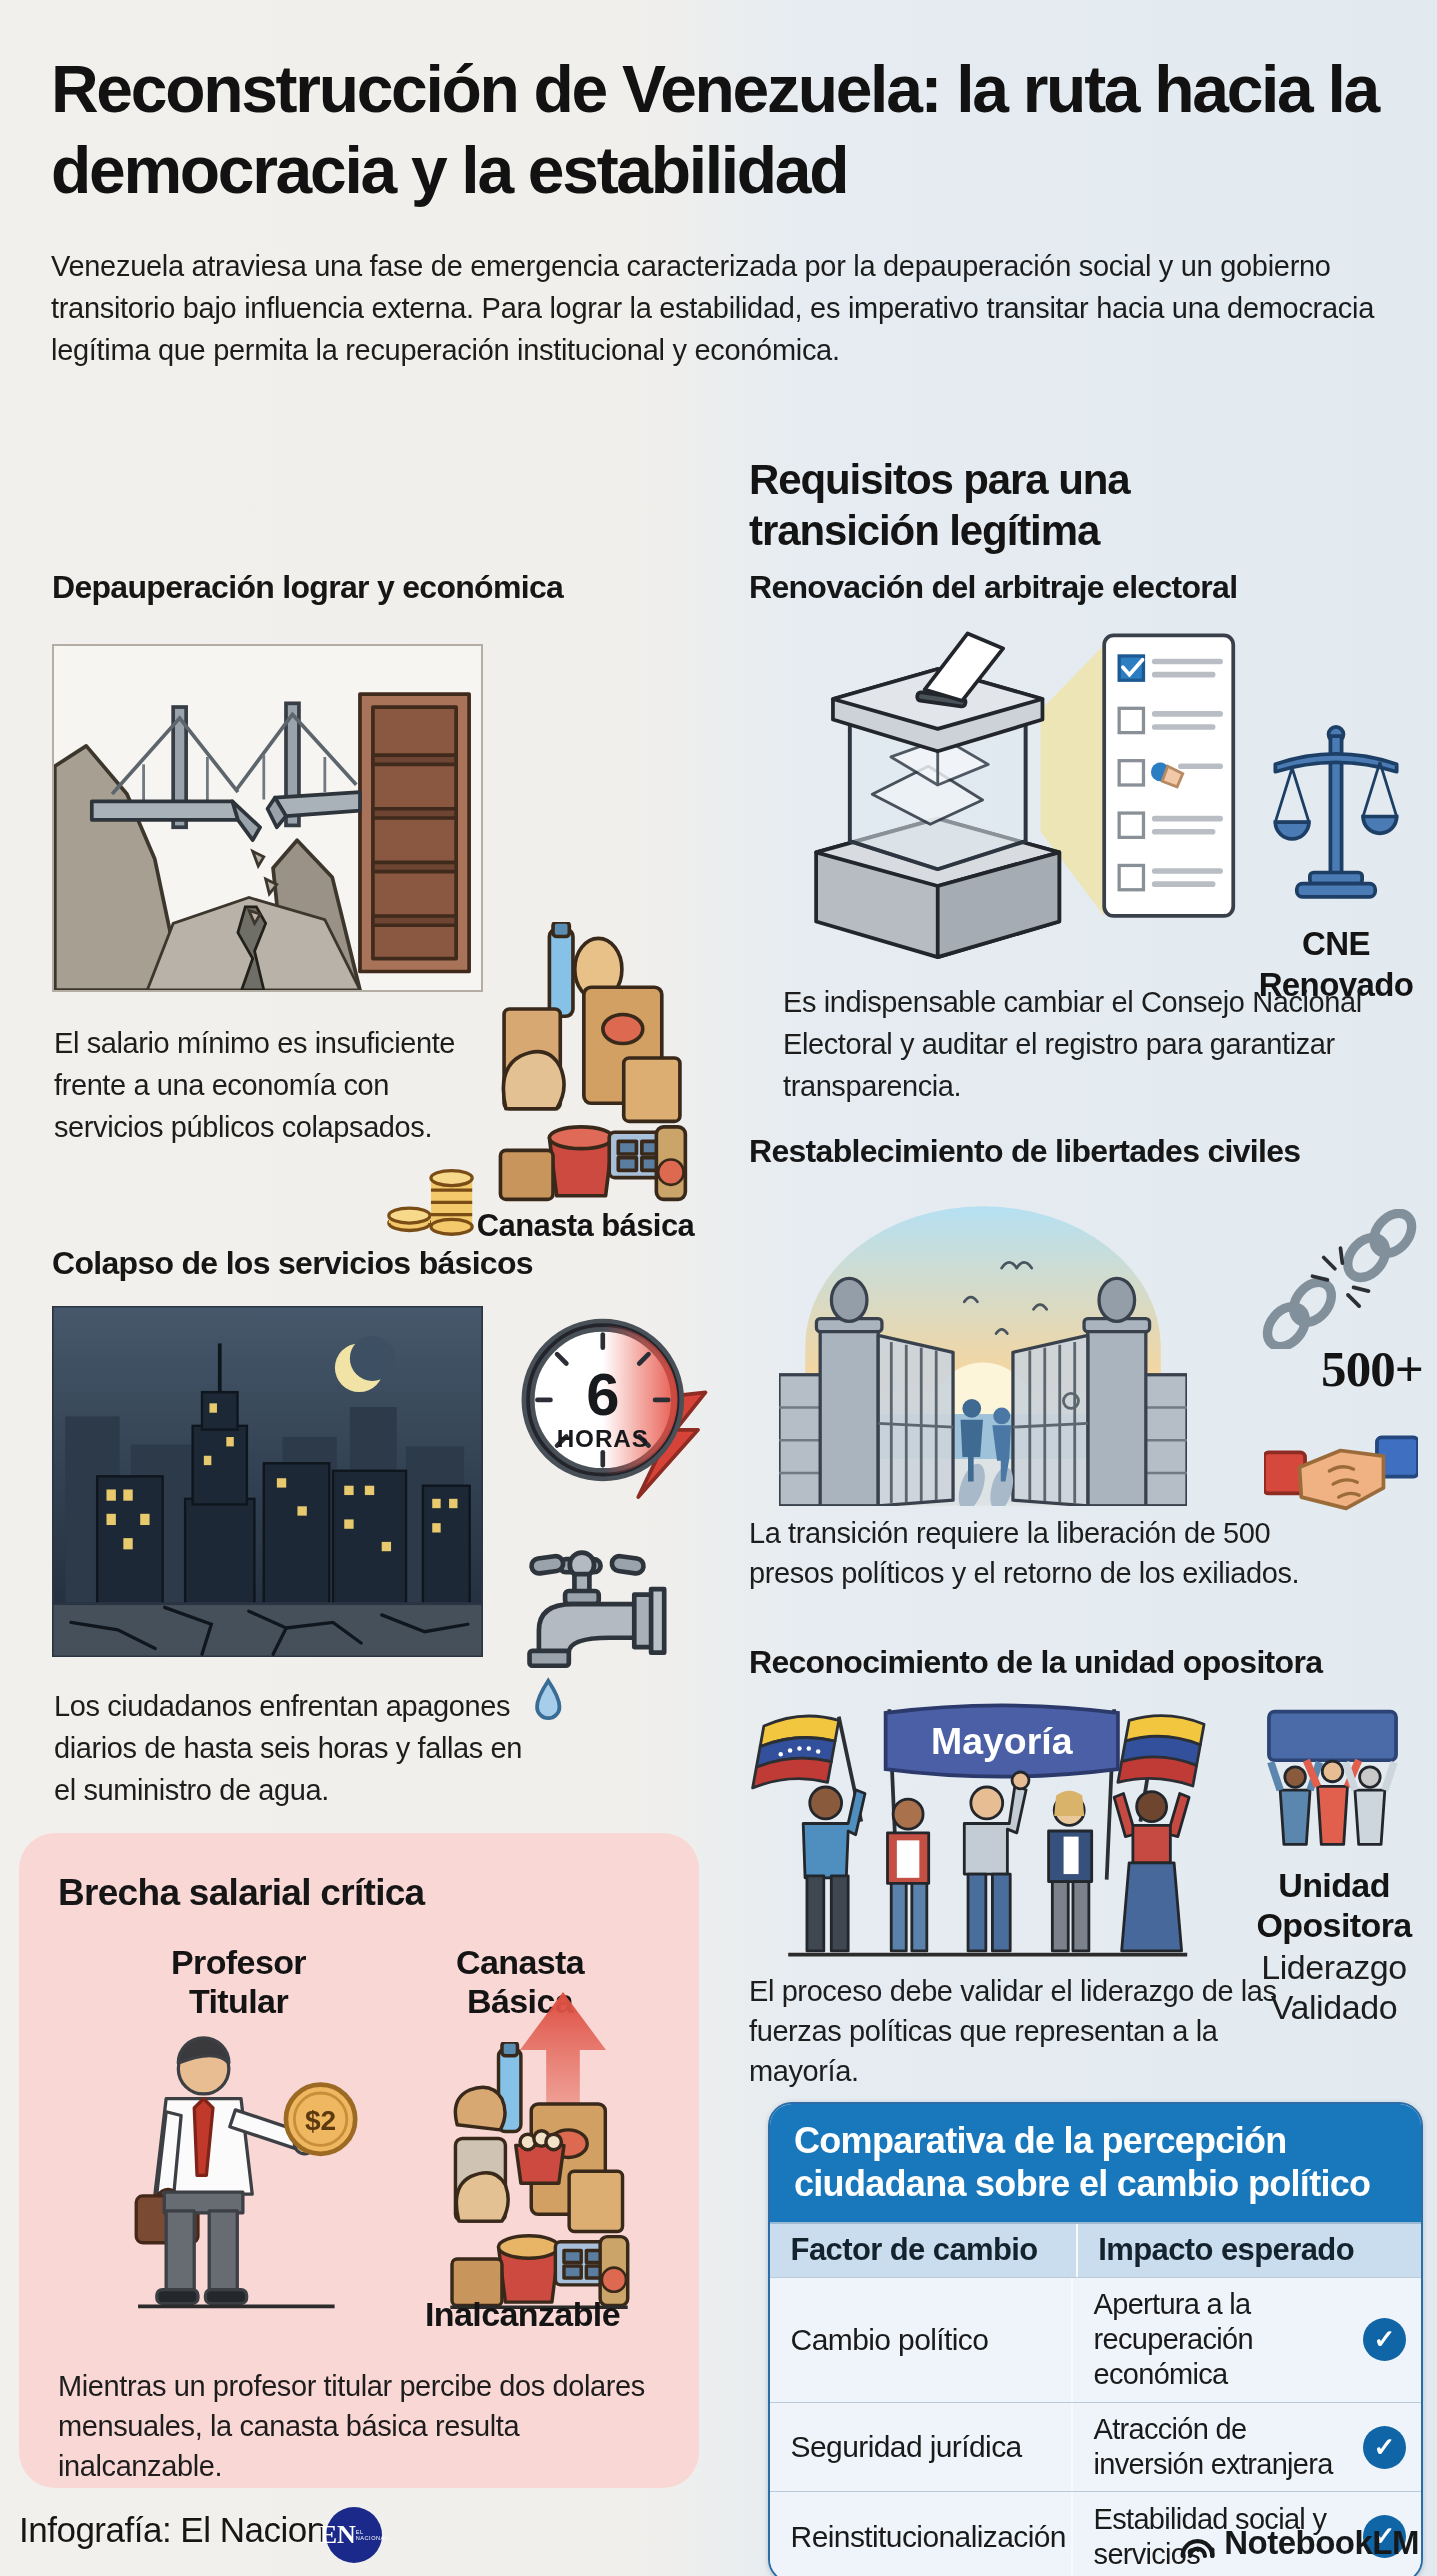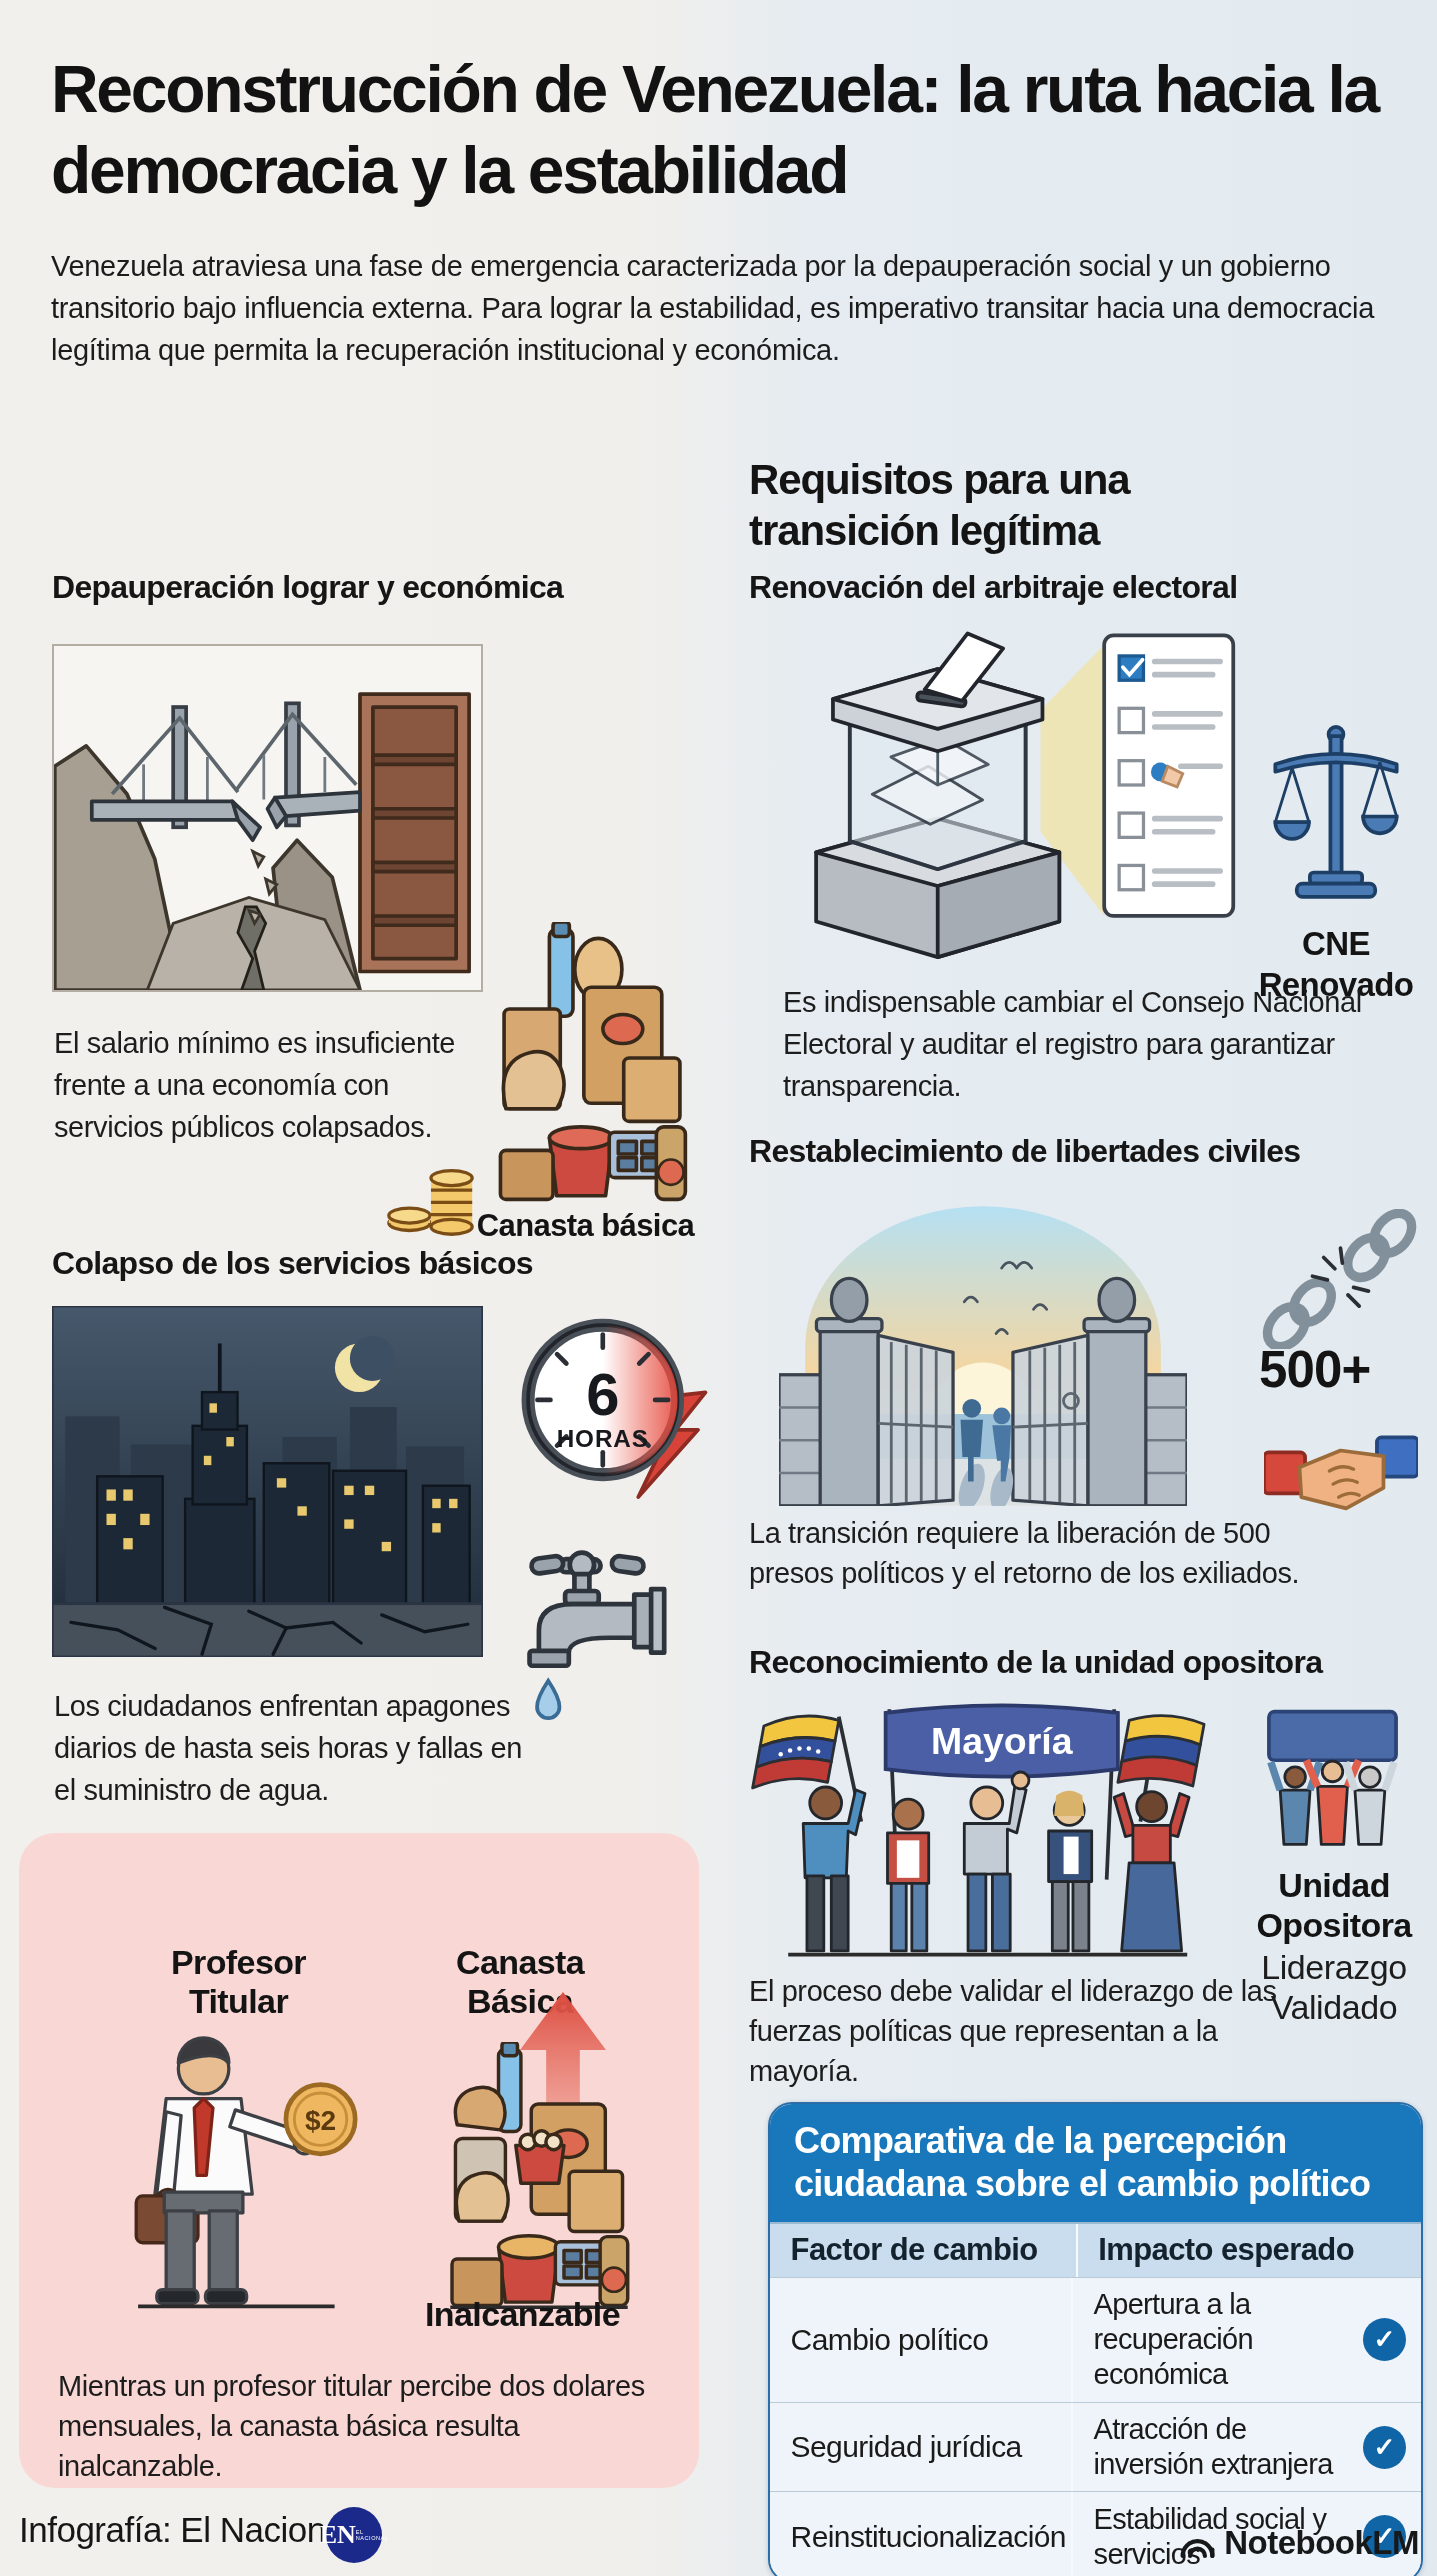--- a/index.html
+++ b/index.html
@@ -11,21 +11,21 @@
   .abs{position:absolute;}
   .title{font-size:66px;line-height:81px;font-weight:700;letter-spacing:-2.3px;color:#121212;}
   .intro{font-size:29px;line-height:42px;letter-spacing:-0.3px;color:#1c1c1c;}
   .h2{font-size:42px;line-height:51px;font-weight:700;letter-spacing:-1.1px;color:#141414;}
   .h3{font-size:32px;line-height:37px;font-weight:700;letter-spacing:-0.7px;color:#161616;}
   .cap{font-size:29px;line-height:42px;letter-spacing:-0.4px;color:#1d1d1d;}
   .lbl-b{font-size:32px;line-height:39px;font-weight:700;letter-spacing:-0.6px;color:#141414;text-align:center;}
   .lbl-r{font-size:32px;line-height:39px;letter-spacing:-0.4px;color:#1d1d1d;text-align:center;}
   .panel{background:#f7f5f1;border:2.8px solid #b3ada4;box-sizing:border-box;}
   .pinkbox{background:#f8d7d5;border-radius:36px;}
-  .stat{font-size:51px;font-weight:700;letter-spacing:-0.9px;color:#141414;text-align:left;}
+  .stat{font-size:51px;font-weight:700;letter-spacing:-0.9px;color:#141414;text-align:right;font-family:Liberation Serif, serif;}
   
   .tbl{border:2.8px solid #2a6da8;border-radius:24px;overflow:hidden;background:#eef4f9;box-sizing:border-box;box-shadow:0 1.9px 5.6px rgba(40,70,100,.25);}
   .tbl-head{background:#1878bb;color:#fff;font-size:36px;line-height:43px;font-weight:700;letter-spacing:-0.7px;padding:15px 24px 17px 24px;}
   .tbl-sub{display:flex;background:#c9ddee;border-top:2.8px solid #9cb9d2;}
   .tbl-sub > div{font-size:31px;font-weight:700;letter-spacing:-0.6px;color:#14222e;padding:7.5px 20.6px 9.4px 20.6px;box-sizing:border-box;}
   .tbl-row{display:flex;border-top:1.9px solid #b9cbd9;background:#eef4f9;}
   .cell-f{width:301px;box-sizing:border-box;padding:13px 17px 13px 20.6px;font-size:30px;letter-spacing:-0.6px;display:flex;align-items:center;color:#1a1a1a;}
   .cell-i{width:348px;box-sizing:border-box;border-left:2.8px solid #f6fafc;padding:9.4px 13px 9.4px 20.6px;display:flex;align-items:center;gap:9.4px;}
   .cell-i .itxt{font-size:29px;line-height:35px;letter-spacing:-0.7px;color:#1a1a1a;flex:1;}
   .check{width:43px;height:43px;border-radius:50%;background:#1065a6;color:#fff;display:flex;align-items:center;justify-content:center;font-size:26px;font-weight:700;flex:0 0 43px;}
@@ -237,20 +237,21 @@
       <rect x="122" y="66" width="22" height="56" fill="#a8b0b8"></rect>
       <rect x="140" y="60" width="14" height="68" fill="#b9c0c8"></rect>
       <rect x="10" y="126" width="42" height="16" rx="3" fill="#9aa2ab"></rect>
     </g>
     <path d="M30,158 q12,18 12,28 a12,12 0 1 1 -24,0 q0,-10 12,-28 Z" fill="#a6cdea" stroke="#3a6d96" stroke-width="4"></path>
   </svg>
 
   <div class="abs cap" style="left:54px;top:1685px;width:496px;">Los ciudadanos enfrentan apagones diarios de hasta seis horas y fallas en el suministro de agua.</div>
 
   <div class="abs pinkbox" style="left:19px;top:1833px;width:680px;height:655px;"></div>
+  <div class="abs h3" style="left:58px;top:1874px;width:562px;font-size:37px;">Brecha salarial crítica</div>
   <div class="abs lbl-b" style="left:140px;top:1943px;width:197px;font-size:34px;">Profesor Titular</div>
   <div class="abs lbl-b" style="left:431px;top:1943px;width:178px;font-size:34px;">Canasta Básica</div>
 
   <svg class="abs" style="left:110px;top:2033px;" width="248" height="281" viewBox="0 0 265 300">
     <g stroke="#3c3f44" stroke-width="3.5" stroke-linejoin="round">
       <circle cx="100" cy="38" r="27" fill="#e9bd92"></circle>
       <path d="M73,32 a27,27 0 0 1 54,0 q-14,-16 -54,0 Z" fill="#3a3a3c"></path>
       <path d="M60,70 L140,70 L152,172 L48,172 Z" fill="#fbfbfb"></path>
       <polygon points="100,70 110,80 103,152 93,152 90,80" fill="#c0392b" stroke="#7e2318"></polygon>
       <polygon points="134,82 206,106 200,124 128,100" fill="#fbfbfb"></polygon>

